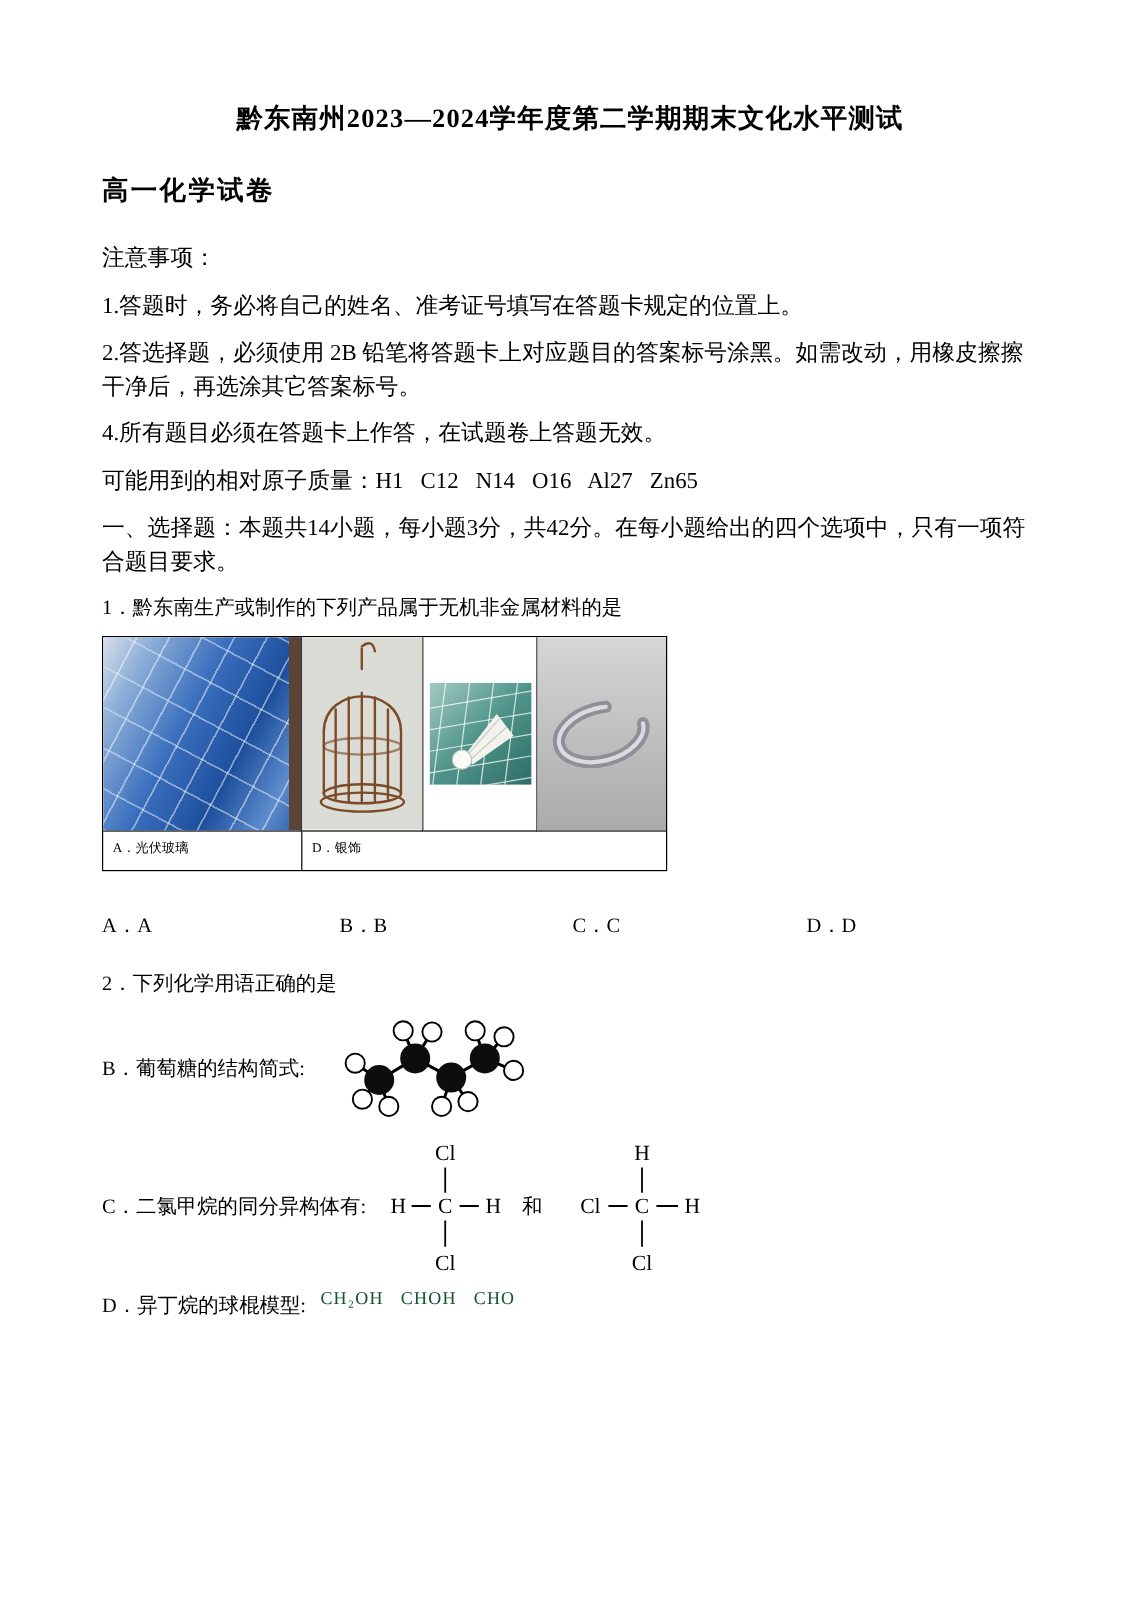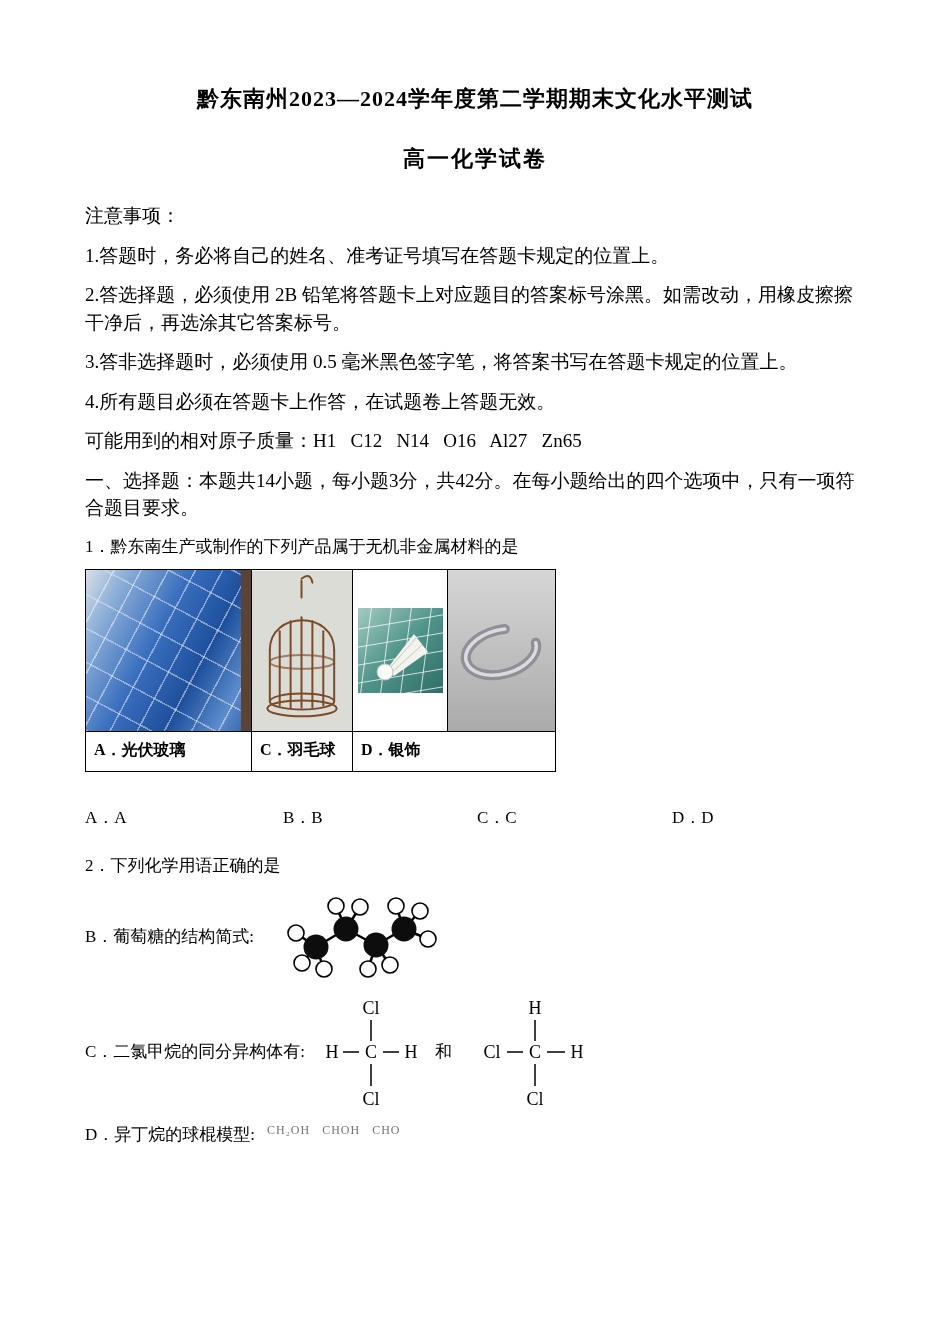--- a/index.html
+++ b/index.html
@@ -2,67 +2,66 @@
 <html><head>
 <meta charset="utf-8">
 <style>
   *{box-sizing:border-box}
   html,body{margin:0;padding:0;background:#ffffff}
   .page{width:950px;height:1318px;background:#fff;color:#000;overflow:hidden;
         font-family:"Liberation Serif","DejaVu Serif",serif;position:relative}
   .content{padding:84px 85px 0 85px}
 
   .title{font-size:22px;font-weight:700;text-align:center;margin:0 0 30px 0;letter-spacing:1px}
-  .subtitle{font-size:22px;font-weight:700;text-align:center;margin:0 0 28px 0;letter-spacing:2px}
+  .subtitle{font-size:22px;font-weight:700;text-align:left;margin:0 0 28px 0;letter-spacing:2px}
 
   .notice{font-size:19px;font-weight:400;line-height:1.45;margin:0 0 12px 0}
   .pre{white-space:pre-wrap}
   .section-heading{margin-bottom:10px}
 
   .stem{font-size:17px;line-height:1.5;margin:12px 0 10px 0;font-weight:400}
 
   
   .q1-table{display:grid;grid-template-columns:166px 101px 95px 107px;border:1.5px solid #000;width:471px;margin-top:6px}
   .cell{border-right:1.5px solid #000}
   .cell.last{border-right:none}
   .photo-cell{height:162px;border-bottom:1.5px solid #000;display:flex;align-items:center;justify-content:center;overflow:hidden;background:#fff}
-  .label-cell{font-size:16px;line-height:1.35;padding:7px 6px 10px 8px;font-weight:700}
+  .label-cell{font-size:11px;line-height:1.35;padding:7px 6px 10px 8px;font-weight:400}
 
   .photo-glass{width:100%;height:100%;
     background:
       linear-gradient(to left, #5b4335 0 10px, rgba(0,0,0,0) 10px),
       repeating-linear-gradient(118deg, rgba(255,255,255,.45) 0 1.5px, rgba(255,255,255,0) 1.5px 24px),
       repeating-linear-gradient(28deg, rgba(225,233,246,.5) 0 1.5px, rgba(255,255,255,0) 1.5px 30px),
       linear-gradient(118deg,#d9e0ea 0%,#8fb0d8 16%,#3a6fbe 42%,#1d4f9c 66%,#5c8ccc 86%,#2d5da8 100%);}
 
   .choices{display:grid;grid-template-columns:198px 194px 195px 1fr;font-size:17px;margin-top:34px}
 
   .opt{font-size:17px;margin:12px 0 10px 0;font-weight:400}
   .opt-row{display:flex;align-items:center;margin:14px 0}
   .opt-label{font-size:17px;white-space:nowrap}
   .model{margin-left:26px}
   .struct{margin-left:16px}
   .conj{font-size:17px;margin:0 10px}
-  .formula{font-size:12px;color:#737373;letter-spacing:1px;margin-left:12px;position:relative;top:-4px}
+  .formula{font-size:15px;color:#14532d;letter-spacing:1px;margin-left:12px;position:relative;top:-4px}
 
   svg text{font-family:"Liberation Serif","DejaVu Serif",serif}
 </style>
 </head>
 <body>
 
 <div class="page">
   <div class="content">
 
     <h1 class="title">黔东南州2023—2024学年度第二学期期末文化水平测试</h1>
     <h2 class="subtitle">高一化学试卷</h2>
 
     <p class="notice">注意事项：</p>
     <p class="notice">1.答题时，务必将自己的姓名、准考证号填写在答题卡规定的位置上。</p>
     <p class="notice">2.答选择题，必须使用 2B 铅笔将答题卡上对应题目的答案标号涂黑。如需改动，用橡皮擦擦干净后，再选涂其它答案标号。</p>
-    <p class="notice">3.答非选择题时，必须使用 0.5 毫米黑色签字笔，将答案书写在答题卡规定的位置上。</p>
     <p class="notice">4.所有题目必须在答题卡上作答，在试题卷上答题无效。</p>
     <p class="notice pre">可能用到的相对原子质量：H1   C12   N14   O16   Al27   Zn65</p>
     <p class="notice section-heading">一、选择题：本题共14小题，每小题3分，共42分。在每小题给出的四个选项中，只有一项符合题目要求。</p>
 
     <p class="stem">1．黔东南生产或制作的下列产品属于无机非金属材料的是</p>
 
     <div class="q1-table">
 
       <div class="cell photo-cell">
         <div class="photo-glass"></div>
@@ -128,21 +127,20 @@
           </defs>
           <rect width="107" height="162" fill="url(#dbg)"></rect>
           <g transform="rotate(-15 53 82)">
             <ellipse cx="53" cy="82" rx="36" ry="22" fill="none" stroke="#8f8f95" stroke-width="10" stroke-dasharray="148 40" stroke-linecap="round"></ellipse>
             <ellipse cx="53" cy="82" rx="36" ry="22" fill="none" stroke="#dadae0" stroke-width="3.5" stroke-dasharray="148 40" stroke-linecap="round"></ellipse>
           </g>
         </svg>
       </div>
 
       <div class="cell label-cell">A．光伏玻璃</div>
-      <div class="cell label-cell">C．羽毛球</div>
       <div class="cell label-cell last">D．银饰</div>
     </div>
 
     <div class="choices">
       <span>A．A</span>
       <span>B．B</span>
       <span>C．C</span>
       <span>D．D</span>
     </div>
 

